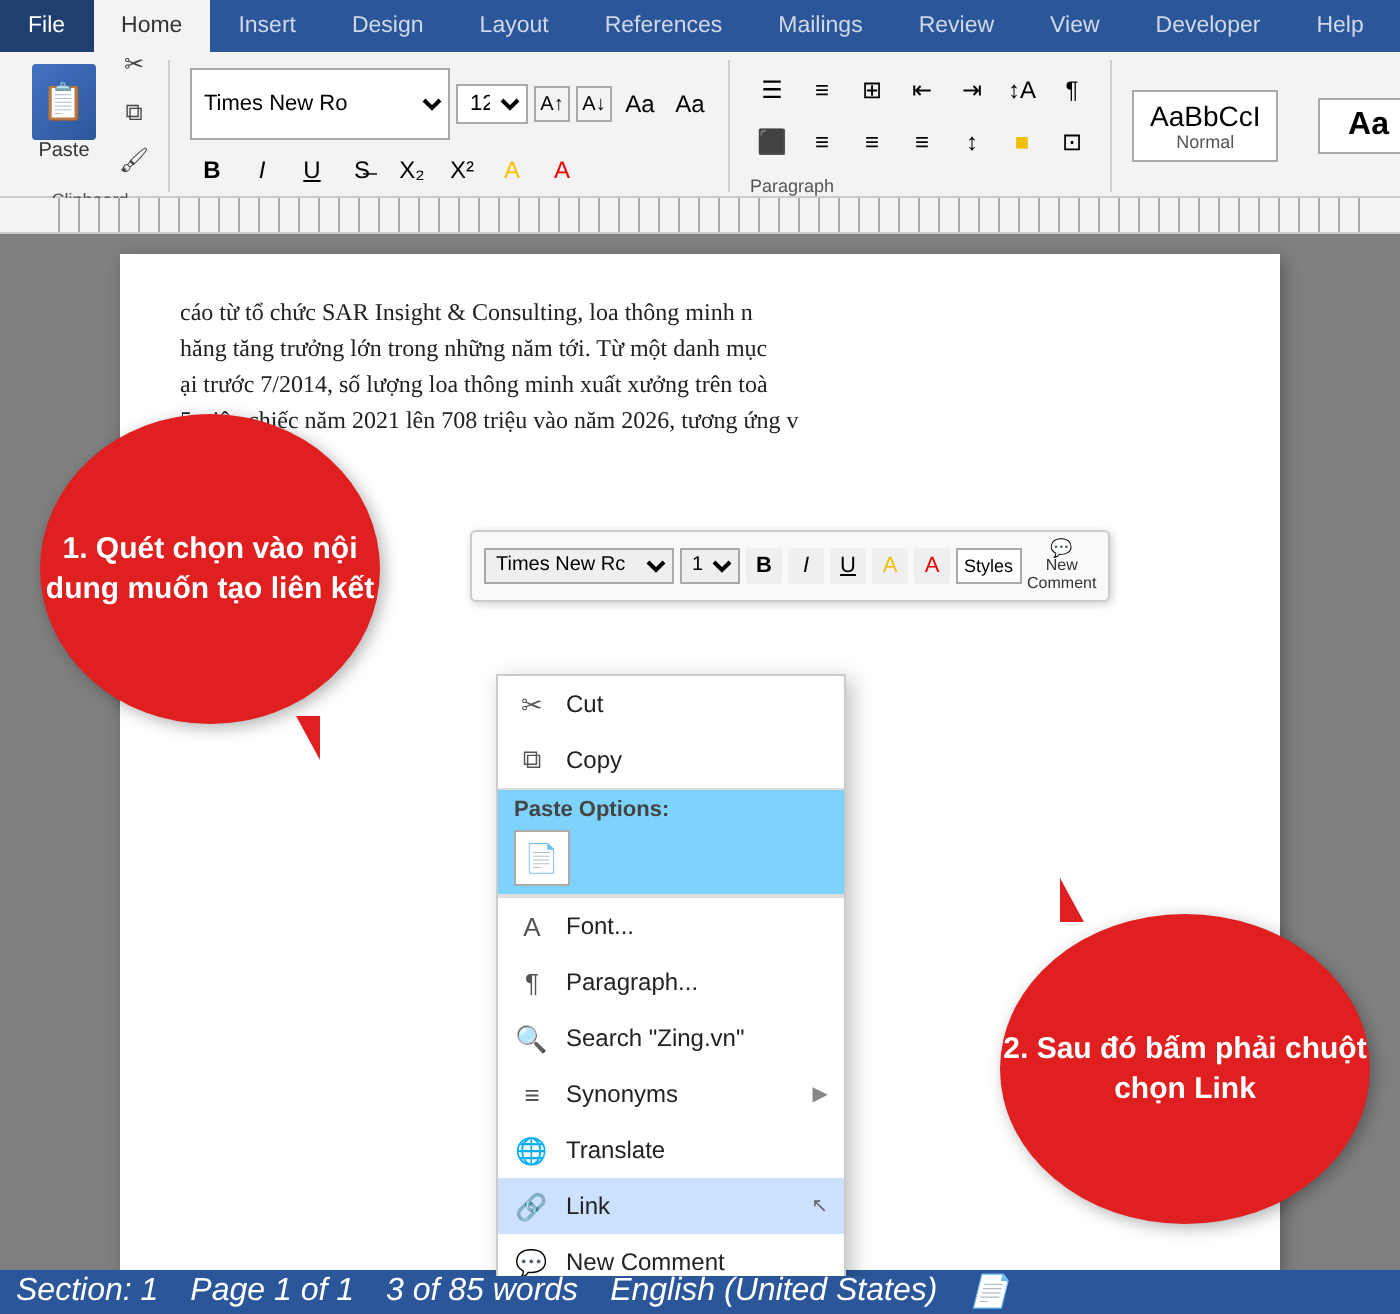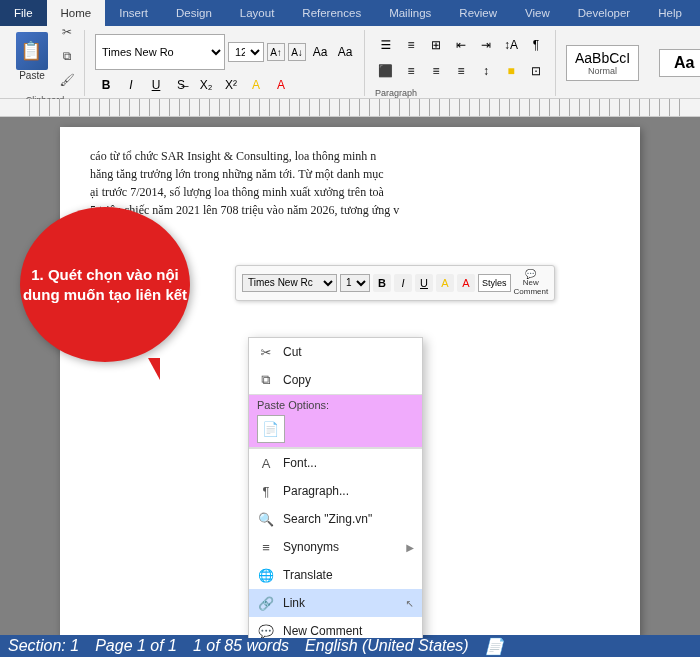--- a/index.html
+++ b/index.html
@@ -50,21 +50,21 @@
     .mini-styles-btn { border: 1px solid #aaa; background: white; font-size: 9px; padding: 1px 3px; cursor: pointer; height: 18px; }
     .mini-new-comment { font-size: 9px; color: #333; display: flex; flex-direction: column; align-items: center; cursor: pointer; }
 
     
     .context-menu { position: absolute; top: 220px; left: 248px; background: white; border: 1px solid #ccc; box-shadow: 3px 3px 10px rgba(0,0,0,0.25); z-index: 20; width: 175px; font-size: 12px; }
     .ctx-item { display: flex; align-items: center; padding: 5px 8px; cursor: pointer; gap: 8px; color: #222; }
     .ctx-item.active { background: #cce0ff; }
     .ctx-icon { width: 18px; height: 18px; display: flex; align-items: center; justify-content: center; font-size: 13px; color: #555; flex-shrink: 0; }
     .ctx-label { flex: 1; }
     .ctx-arrow { color: #888; font-size: 10px; }
-    .paste-options-group { background: #f0abfc; border-bottom: 1px solid #ddd; border-top: 1px solid #ddd; padding: 4px 8px; }
+    .paste-options-group { background: #7dd3fc; border-bottom: 1px solid #ddd; border-top: 1px solid #ddd; padding: 4px 8px; font-weight: bold; }
     .paste-options-label { font-size: 11px; color: #444; margin-bottom: 4px; }
     .paste-icons { display: flex; gap: 6px; }
     .paste-opt-icon { width: 28px; height: 28px; border: 1px solid #aaa; background: white; display: flex; align-items: center; justify-content: center; cursor: pointer; font-size: 14px; }
 
     
     .callout-1 { position: absolute; top: 90px; left: 20px; background: #e02020; border-radius: 50%; width: 170px; height: 155px; display: flex; align-items: center; justify-content: center; text-align: center; color: white; font-weight: bold; font-size: 15px; line-height: 1.3; z-index: 30; box-shadow: 2px 2px 8px rgba(0,0,0,0.3); }
     .callout-1::after { content: ''; position: absolute; bottom: -18px; right: 30px; width: 0; height: 0; border-left: 12px solid transparent; border-right: 0px solid transparent; border-top: 22px solid #e02020; }
 
     .callout-2 { position: absolute; top: 340px; right: 15px; background: #e02020; border-radius: 50%; width: 185px; height: 155px; display: flex; align-items: center; justify-content: center; text-align: center; color: white; font-weight: bold; font-size: 15px; line-height: 1.3; z-index: 30; box-shadow: 2px 2px 8px rgba(0,0,0,0.3); }
     .callout-2::before { content: ''; position: absolute; top: -18px; left: 30px; width: 0; height: 0; border-left: 0px solid transparent; border-right: 12px solid transparent; border-bottom: 22px solid #e02020; }
@@ -259,22 +259,28 @@
     </div>
   </div>
 
   <div class="callout-1">
     <span>1. Quét chọn
 vào nội dung
 muốn tạo liên
 kết</span>
   </div>
 
+  <div class="callout-2">
+    <span>2. Sau đó
+bấm phải
+chuột chọn
+Link</span>
+  </div>
 
 </div>
 
 <div class="status-bar" style="position:fixed; bottom:0; left:0; width:700px;">
   <span class="status-item">Section: 1</span>
   <span class="status-item">Page 1 of 1</span>
-  <span class="status-item">1 of 85 words</span>
+  <span class="status-item">3 of 85 words</span>
   <span class="status-item">English (United States)</span>
   <span class="status-item">📄</span>
 </div>
 
 </body></html>

